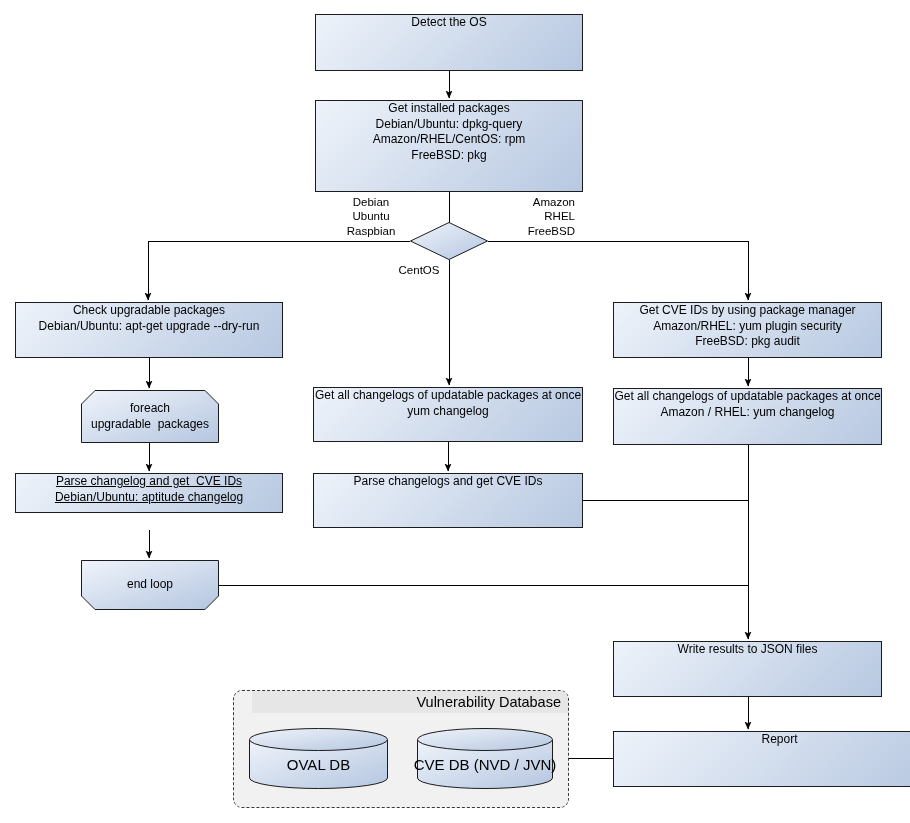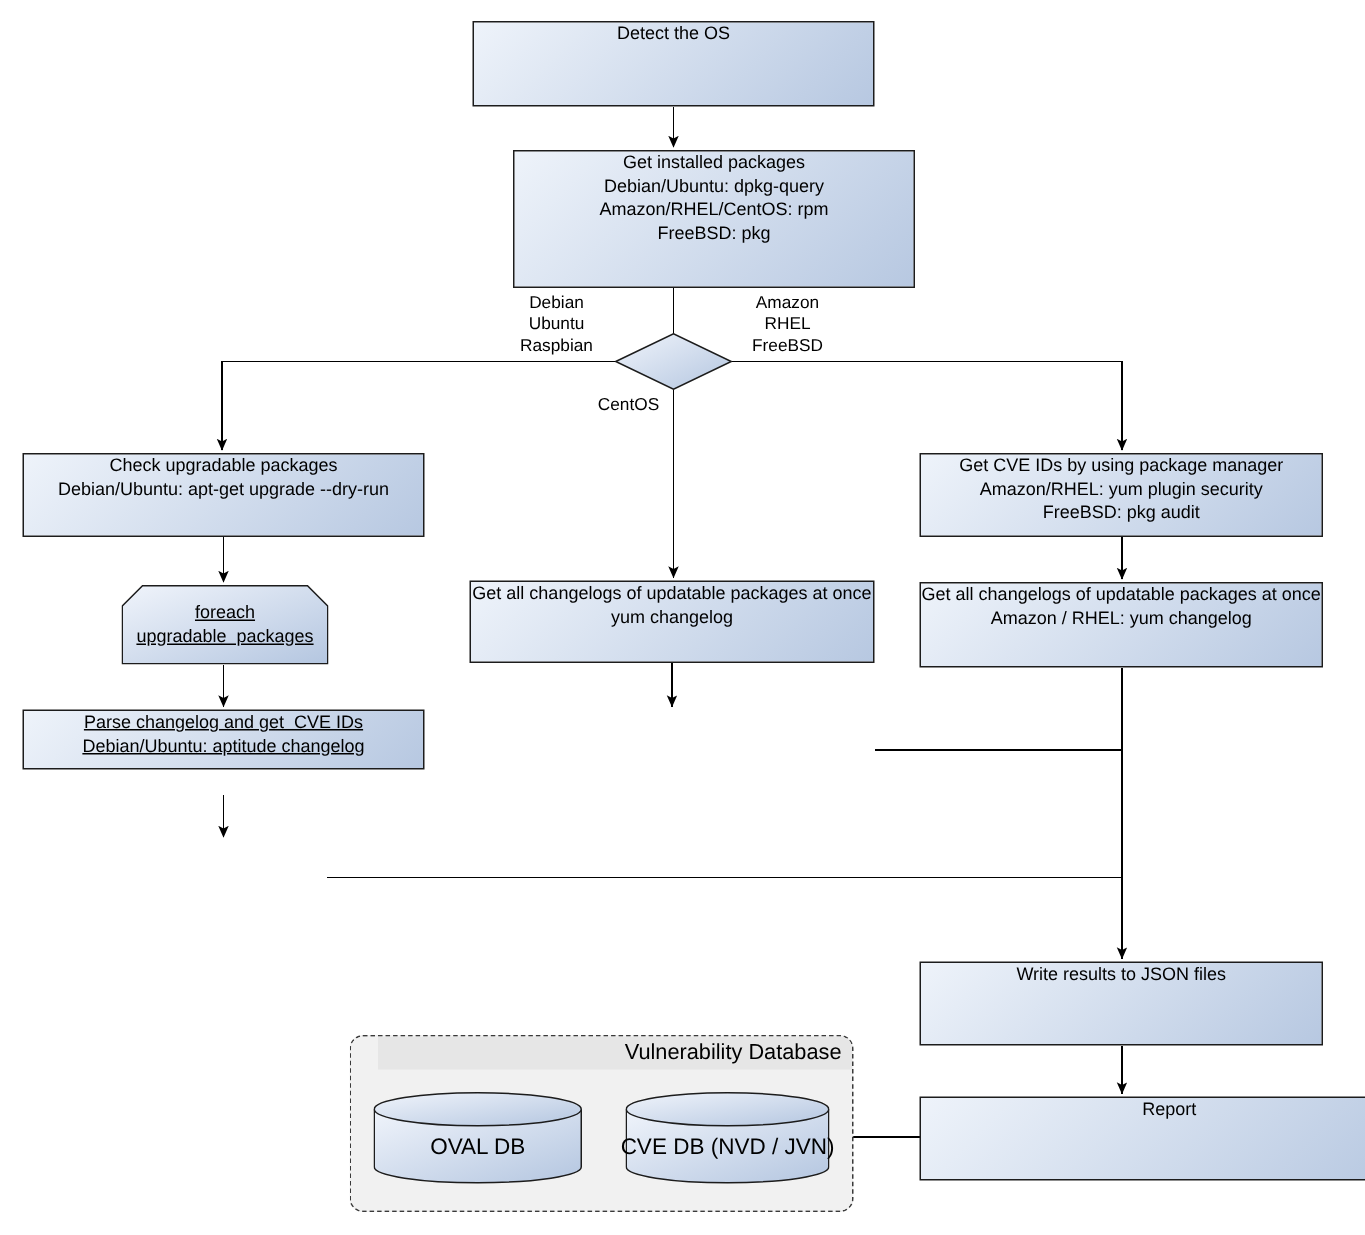--- a/index.html
+++ b/index.html
@@ -123,21 +123,21 @@
     <path class="edge" d="M748 445 V639" marker-end="url(#arrow)"></path>
     <path class="edge" d="M748 697 V729" marker-end="url(#arrow)"></path>
     <path class="edge" d="M568 758 H613"></path>
   </svg>
 
   
   <div class="box" style="left:315px; top:14px; width:268px; height:57px;">
     <span class="lbl">Detect the OS</span>
   </div>
 
-  <div class="box" style="left:315px; top:100px; width:268px; height:92px;margin-left:27px;">
+  <div class="box" style="left:315px; top:100px; width:268px; height:92px;">
     <span class="lbl">Get installed packages
 Debian/Ubuntu: dpkg-query
 Amazon/RHEL/CentOS: rpm
 FreeBSD: pkg</span>
   </div>
 
   <div class="box" style="left:15px; top:302px; width:268px; height:56px;">
     <span class="lbl">Check upgradable packages
 Debian/Ubuntu: apt-get upgrade --dry-run</span>
   </div>
@@ -145,20 +145,23 @@
   <div class="box" style="left:15px; top:473px; width:268px; height:40px;text-decoration:underline;">
     <span class="lbl">Parse changelog and get  CVE IDs
 Debian/Ubuntu: aptitude changelog</span>
   </div>
 
   <div class="box" style="left:313px; top:387px; width:270px; height:55px;">
     <span class="lbl">Get all changelogs of updatable packages at once
 yum changelog</span>
   </div>
 
+  <div class="box" style="left:313px; top:473px; width:270px; height:55px;">
+    <span class="lbl">Parse changelogs and get CVE IDs</span>
+  </div>
 
   <div class="box" style="left:613px; top:302px; width:269px; height:56px;">
     <span class="lbl">Get CVE IDs by using package manager
 Amazon/RHEL: yum plugin security
 FreeBSD: pkg audit</span>
   </div>
 
   <div class="box" style="left:613px; top:388px; width:269px; height:57px;">
     <span class="lbl">Get all changelogs of updatable packages at once
 Amazon / RHEL: yum changelog</span>
@@ -173,35 +176,41 @@
   </div>
 
   
   <div class="shape" style="left:410px; top:222px; width:78px; height:38px;">
     <svg width="78" height="38">
       <polygon class="shape-fill" points="0.5,19 39,0.5 77.5,19 39,37.5"></polygon>
     </svg>
   </div>
 
   
-  <div class="shape" style="left:81px; top:390px; width:138px; height:53px;text-decoration:underline;">
+  <div class="shape" style="left:81px; top:390px; width:138px; height:53px;">
     <svg width="138" height="53">
       <polygon class="shape-fill" points="0.5,14 14,0.5 124,0.5 137.5,14 137.5,52.5 0.5,52.5"></polygon>
     </svg>
     <span class="lbl">foreach
 upgradable  packages</span>
   </div>
 
   
+  <div class="shape" style="left:81px; top:560px; width:138px; height:50px;">
+    <svg width="138" height="50">
+      <polygon class="shape-fill" points="0.5,0.5 137.5,0.5 137.5,36 124,49.5 14,49.5 0.5,36"></polygon>
+    </svg>
+    <span class="lbl">end loop</span>
+  </div>
 
   
   <div class="edge-label" style="left:321px; top:195px; width:100px;">Debian
 Ubuntu
 Raspbian</div>
-  <div class="edge-label" style="left:475px; top:195px; width:100px;">Amazon
+  <div class="edge-label" style="left:475px; top:195px; width:100px;text-align:right;">Amazon
 RHEL
 FreeBSD</div>
   <div class="edge-label" style="left:379px; top:263px; width:80px;">CentOS</div>
 
   
   <div class="group">
     <div class="group-header">
       <span>Vulnerability Database</span>
     </div>
 

